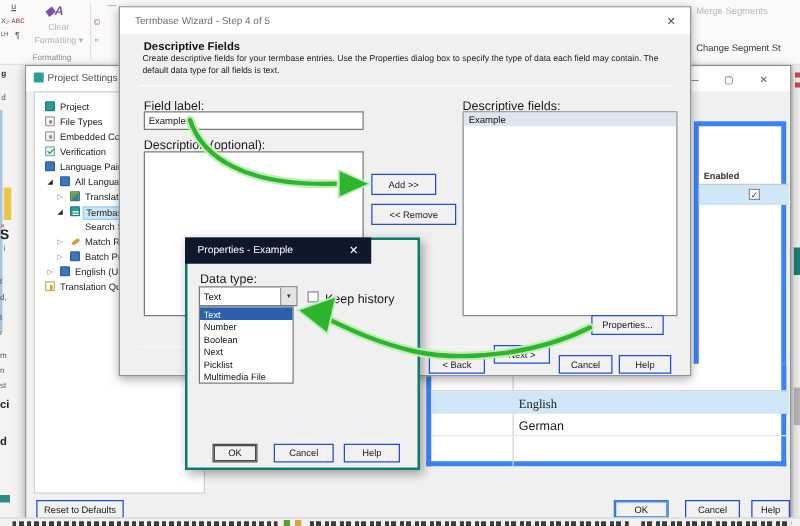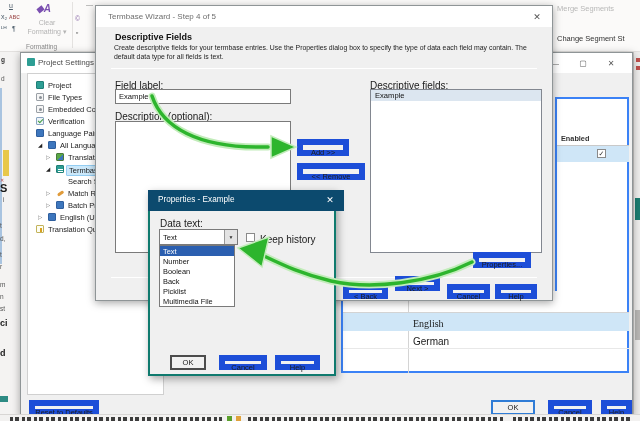--- a/index.html
+++ b/index.html
@@ -16,21 +16,21 @@
   #ribbon { left:0; top:0; width:640px; height:52px; background:#fbfaf9; border-bottom:1px solid #e3e1df; }
   .rb-sep { position:absolute; top:2px; width:1px; height:46px; background:#e4e2e0; }
   .rb-small { position:absolute; font-size:7px; color:#4a5a68; }
   .rb-gray-label { color:#b4b4b4; font-size:7px; text-align:center; }
   .rb-menu-item { position:absolute; font-size:7.5px; }
   .rb-menu-icon { position:absolute; font-size:7px; }
 
   
   .winborder { border:1px solid #8f9597; box-shadow:0 2px 8px rgba(0,0,0,.35); }
   .btn {
-    position:absolute; background:#f1f1f1; border:6px solid #1d4ed8;
+    position:absolute; background:#f1f1f1; border:1px solid #1d4ed8;
     font-size:7.5px; color:#1a1a1a; text-align:center; line-height:13px;
     font-family:"Liberation Sans", sans-serif; padding:0; cursor:default;
   }
   .btn.default-blue { border:1px solid #2f7cd6; box-shadow:0 0 0 1px #2f7cd6 inset; }
   .btn.default-dark { border:1px solid #4c4c4c; box-shadow:0 0 0 1px #4c4c4c inset; }
   .lbl { position:absolute; font-size:10px; color:#1a1a1a; white-space:nowrap; }
   .inputbox { position:absolute; background:#fff; border:1px solid #7a7a7a; font-size:7.6px; color:#111; padding:2px 3px; }
 
   
   #ps-window { left:20px; top:52px; width:613px; height:365px; background:#f0f0f0; }
@@ -51,40 +51,40 @@
   .ti-grid { background:#2d9e94; border:1px solid #1f7f77; }
   .ti-grid::after { content:""; position:absolute; left:1px; top:3px; width:5px; height:1px; background:#fff; box-shadow:0 2px 0 #fff; }
   .ti-tm { background:linear-gradient(135deg,#58a847 50%,#3d76bd 50%); border:1px solid #4a7a3c; }
   .ti-wrench { background:transparent; }
   .ti-wrench::after { content:""; position:absolute; left:1px; top:3px; width:7px; height:2.5px; background:#e09b3a; border-radius:2px; transform:rotate(-35deg); }
   .ti-check { background:#eef3f8; border:1px solid #8aa5c0; }
   .ti-check::after { content:""; position:absolute; left:1px; top:1px; width:4px; height:2px; border-left:1.5px solid #3f9e3f; border-bottom:1.5px solid #3f9e3f; transform:rotate(-45deg); }
   .ti-q { background:#fdfdf2; border:1px solid #c3b35a; }
   .ti-q::after { content:""; position:absolute; left:2.5px; top:2px; width:2px; height:4px; background:#d8a020; }
 
-  .ps-white-panel { background:#fff; border:2px solid #3b82f6; }
+  .ps-white-panel { background:#fff; border:4px solid #3b82f6; }
   .tbl-header { position:absolute; font-size:7.3px; font-weight:bold; color:#333; }
   .row-hl { background:#cfe6f7;font-family:Liberation Serif, serif; }
   .checkbox { position:absolute; width:9px; height:9px; background:#fff; border:1px solid #8a8a8a; font-size:7px; line-height:8px; text-align:center; color:#333; }
 
   
   #wizard { left:95px; top:5px; width:458px; height:296px; background:#f0f0f0; }
   #wz-titlebar { left:0; top:0; width:100%; height:21px; background:#fff; }
   #wz-title { left:12px; top:6px; font-size:8px; color:#6e6e6e; }
   #wz-close { right:6px; top:4px; width:18px; height:14px; text-align:center; font-size:9px; color:#555; line-height:14px; }
   #wz-heading { left:19px; top:26px; font-size:9px; font-weight:bold; color:#111; }
   #wz-desc { left:18px; top:37px; width:430px; font-size:6.9px; color:#222; line-height:9px; }
   .hsep { position:absolute; height:1px; background:#dcdcdc; border-bottom:1px solid #fff; }
   .listbox { position:absolute; background:#fff; border:1px solid #828790; }
   .listitem { height:11px; font-size:7.6px; color:#111; padding:1px 4px; white-space:nowrap; }
   .listitem.sel-gray { background:#dce6f0; }
 
   
   #props { left:148px; top:190px; width:188px; height:186px; background:#f0f0f0; border:2px solid #0f7a6e; box-shadow:2px 3px 8px rgba(0,0,0,.35); }
-  #props-titlebar { left:-2px; top:-2px; width:196px; height:21px; background:#0c4a6e; }
+  #props-titlebar { left:-2px; top:-2px; width:149px; height:21px; background:#0f172a; }
   #props-title { left:10px; top:5px; font-size:8.2px; color:#fff; }
   #props-close { right:6px; top:3px; width:16px; height:14px; color:#fff; font-size:9px; text-align:center; line-height:14px; }
   .combo { left:9px; top:37px; width:79px; height:16px; background:#fff; border:1px solid #7a7a7a; position:absolute; }
   .combo-text { position:absolute; left:3px; top:3px; font-size:7.6px; color:#111; }
   .combo-btn { position:absolute; right:0; top:0; width:13px; height:14px; background:#e3e3e3; border-left:1px solid #999; font-size:5px; text-align:center; line-height:14px; color:#333; }
   .ddlist { position:absolute; left:9px; top:53px; width:76px; background:#fff; border:1px solid #7a7a7a; }
   .dditem { height:10px; font-size:7.4px; padding:0.5px 3px; color:#111; white-space:nowrap; }
   .dditem.sel { background:#2b5fb0; color:#fff; }
 
   
@@ -296,35 +296,35 @@
     <button class="btn" style="left:351px;top:278px;width:43px;height:15px">Cancel</button>
     <button class="btn" style="left:399px;top:278px;width:42px;height:15px">Help</button>
   </div>
 
   <div id="props" class="abs z50">
     <div id="props-titlebar" class="abs">
       <span id="props-title" class="abs txt">Properties - Example</span>
       <span id="props-close" class="abs">✕</span>
     </div>
 
-    <span class="lbl" style="left:10px;top:26px">Data text:</span>
+    <span class="lbl" style="left:10px;top:26px">Data type:</span>
 
     <div class="combo">
       <span class="combo-text">Text</span>
       <span class="combo-btn">▼</span>
     </div>
 
     <span class="checkbox" style="left:96px;top:41px"></span>
     <span class="lbl" style="left:110px;top:42px">Keep history</span>
 
     <div class="ddlist">
       <div class="dditem sel">Text</div>
       <div class="dditem">Number</div>
       <div class="dditem">Boolean</div>
-      <div class="dditem">Back</div>
+      <div class="dditem">Next</div>
       <div class="dditem">Picklist</div>
       <div class="dditem">Multimedia File</div>
     </div>
 
     <button class="btn default-dark" style="left:20px;top:163px;width:36px;height:15px">OK</button>
     <button class="btn" style="left:69px;top:163px;width:48px;height:15px">Cancel</button>
     <button class="btn" style="left:125px;top:163px;width:45px;height:15px">Help</button>
   </div>
 
   <svg id="arrows" width="640" height="421" viewBox="0 0 640 421">

